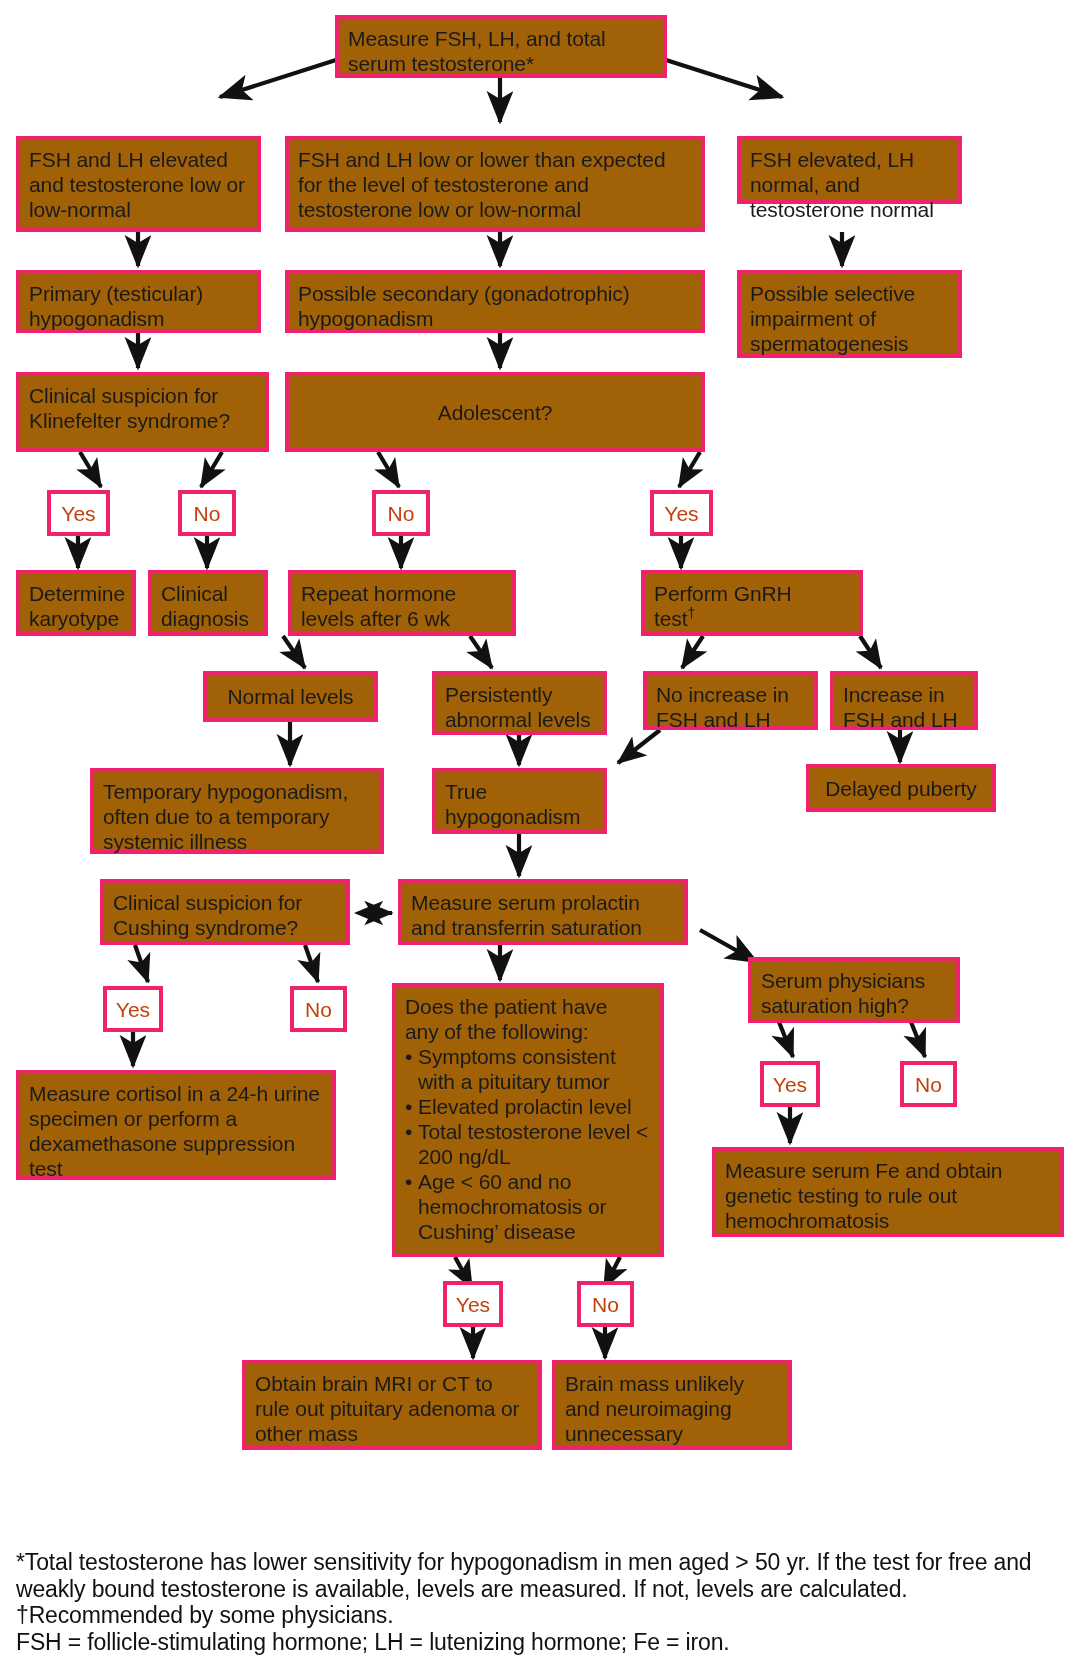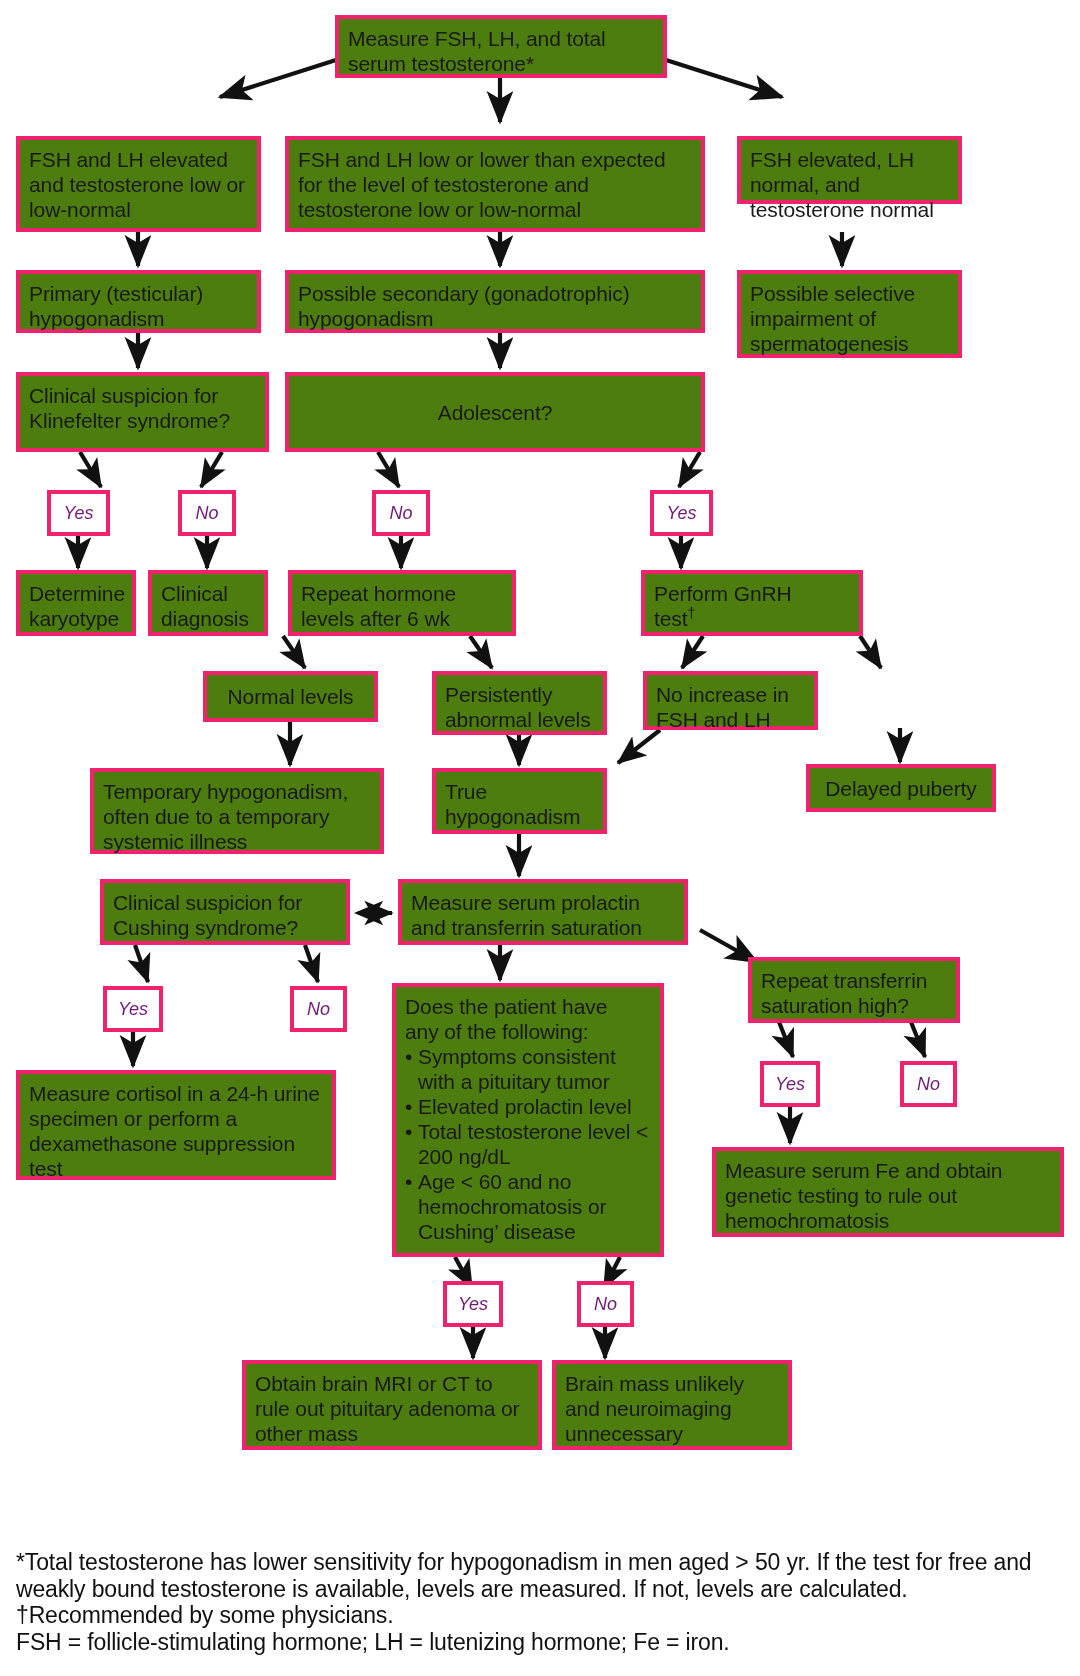--- a/index.html
+++ b/index.html
@@ -8,34 +8,34 @@
     width:1080px;height:1676px;
     background:#ffffff;
     font-family:"Liberation Sans", sans-serif;
     overflow:hidden;
   }
   #arrows{position:absolute;left:0;top:0;width:1080px;height:1676px;pointer-events:none;}
   .node{
     position:absolute;
     box-sizing:border-box;
     border:4px solid #f0226e;
-    background:#4d7c0f;
+    background:#a16207;
     color:#1a1a1a;
     font-size:21px;
     line-height:25px;
     padding:7px 9px 6px 9px;
     letter-spacing:-0.1px;
   }
   .ctr{ text-align:center; }
   .vctr{ display:flex; align-items:center; justify-content:center; padding:0 6px;}
   .yn{
     position:absolute;box-sizing:border-box;
-    border:4px solid #f0226e;background:#fff;color:#701a75;
-    font-size:18px;line-height:21px;
-    display:flex;align-items:center;justify-content:center;font-style:italic;
+    border:4px solid #f0226e;background:#fff;color:#c2410c;
+    font-size:21px;line-height:21px;
+    display:flex;align-items:center;justify-content:center;
   }
   .blist{ margin:0; padding:0; list-style:none;}
   .blist li{ position:relative; padding-left:13px; }
   .blist li:before{ content:"\2022"; position:absolute; left:0; top:0; }
   .sub{ font-size:14px; vertical-align:super; line-height:0;}
   #footnotes{
     position:absolute;left:16px;top:1549px;width:1052px;
     font-size:23px;line-height:26.5px;color:#111;
     letter-spacing:-0.15px;
   }
@@ -183,40 +183,43 @@
 
   <div class="node vctr" style="left:203px;top:671px;width:175px;height:51px;">
     <span>Normal levels</span>
   </div>
   <div class="node" style="left:432px;top:671px;width:175px;height:64px;">
     <span>Persistently abnormal levels</span>
   </div>
   <div class="node" style="left:643px;top:671px;width:175px;height:59px;">
     <span>No increase in FSH and LH</span>
   </div>
+  <div class="node" style="left:830px;top:671px;width:148px;height:59px;">
+    <span>Increase in FSH and LH</span>
+  </div>
 
   <div class="node" style="left:90px;top:768px;width:294px;height:86px;">
     <span>Temporary hypogonadism, often due to a temporary systemic illness</span>
   </div>
   <div class="node" style="left:432px;top:768px;width:175px;height:66px;">
     <span>True hypogonadism</span>
   </div>
   <div class="node vctr" style="left:806px;top:764px;width:190px;height:48px;">
     <span>Delayed puberty</span>
   </div>
 
   <div class="node" style="left:100px;top:879px;width:250px;height:66px;">
     <span>Clinical suspicion for</span><br>
     <span>Cushing   syndrome?</span>
   </div>
   <div class="node" style="left:398px;top:879px;width:290px;height:66px;">
     <span>Measure serum prolactin and transferrin saturation</span>
   </div>
   <div class="node" style="left:748px;top:957px;width:212px;height:66px;">
-    <span>Repeat transferrin saturation high?</span>
+    <span>Serum physicians saturation high?</span>
   </div>
 
   <div class="yn" style="left:103px;top:986px;width:60px;height:46px;">
     <span>Yes</span>
   </div>
   <div class="yn" style="left:290px;top:986px;width:57px;height:46px;">
     <span>No</span>
   </div>
   <div class="yn" style="left:760px;top:1061px;width:60px;height:46px;">
     <span>Yes</span>

